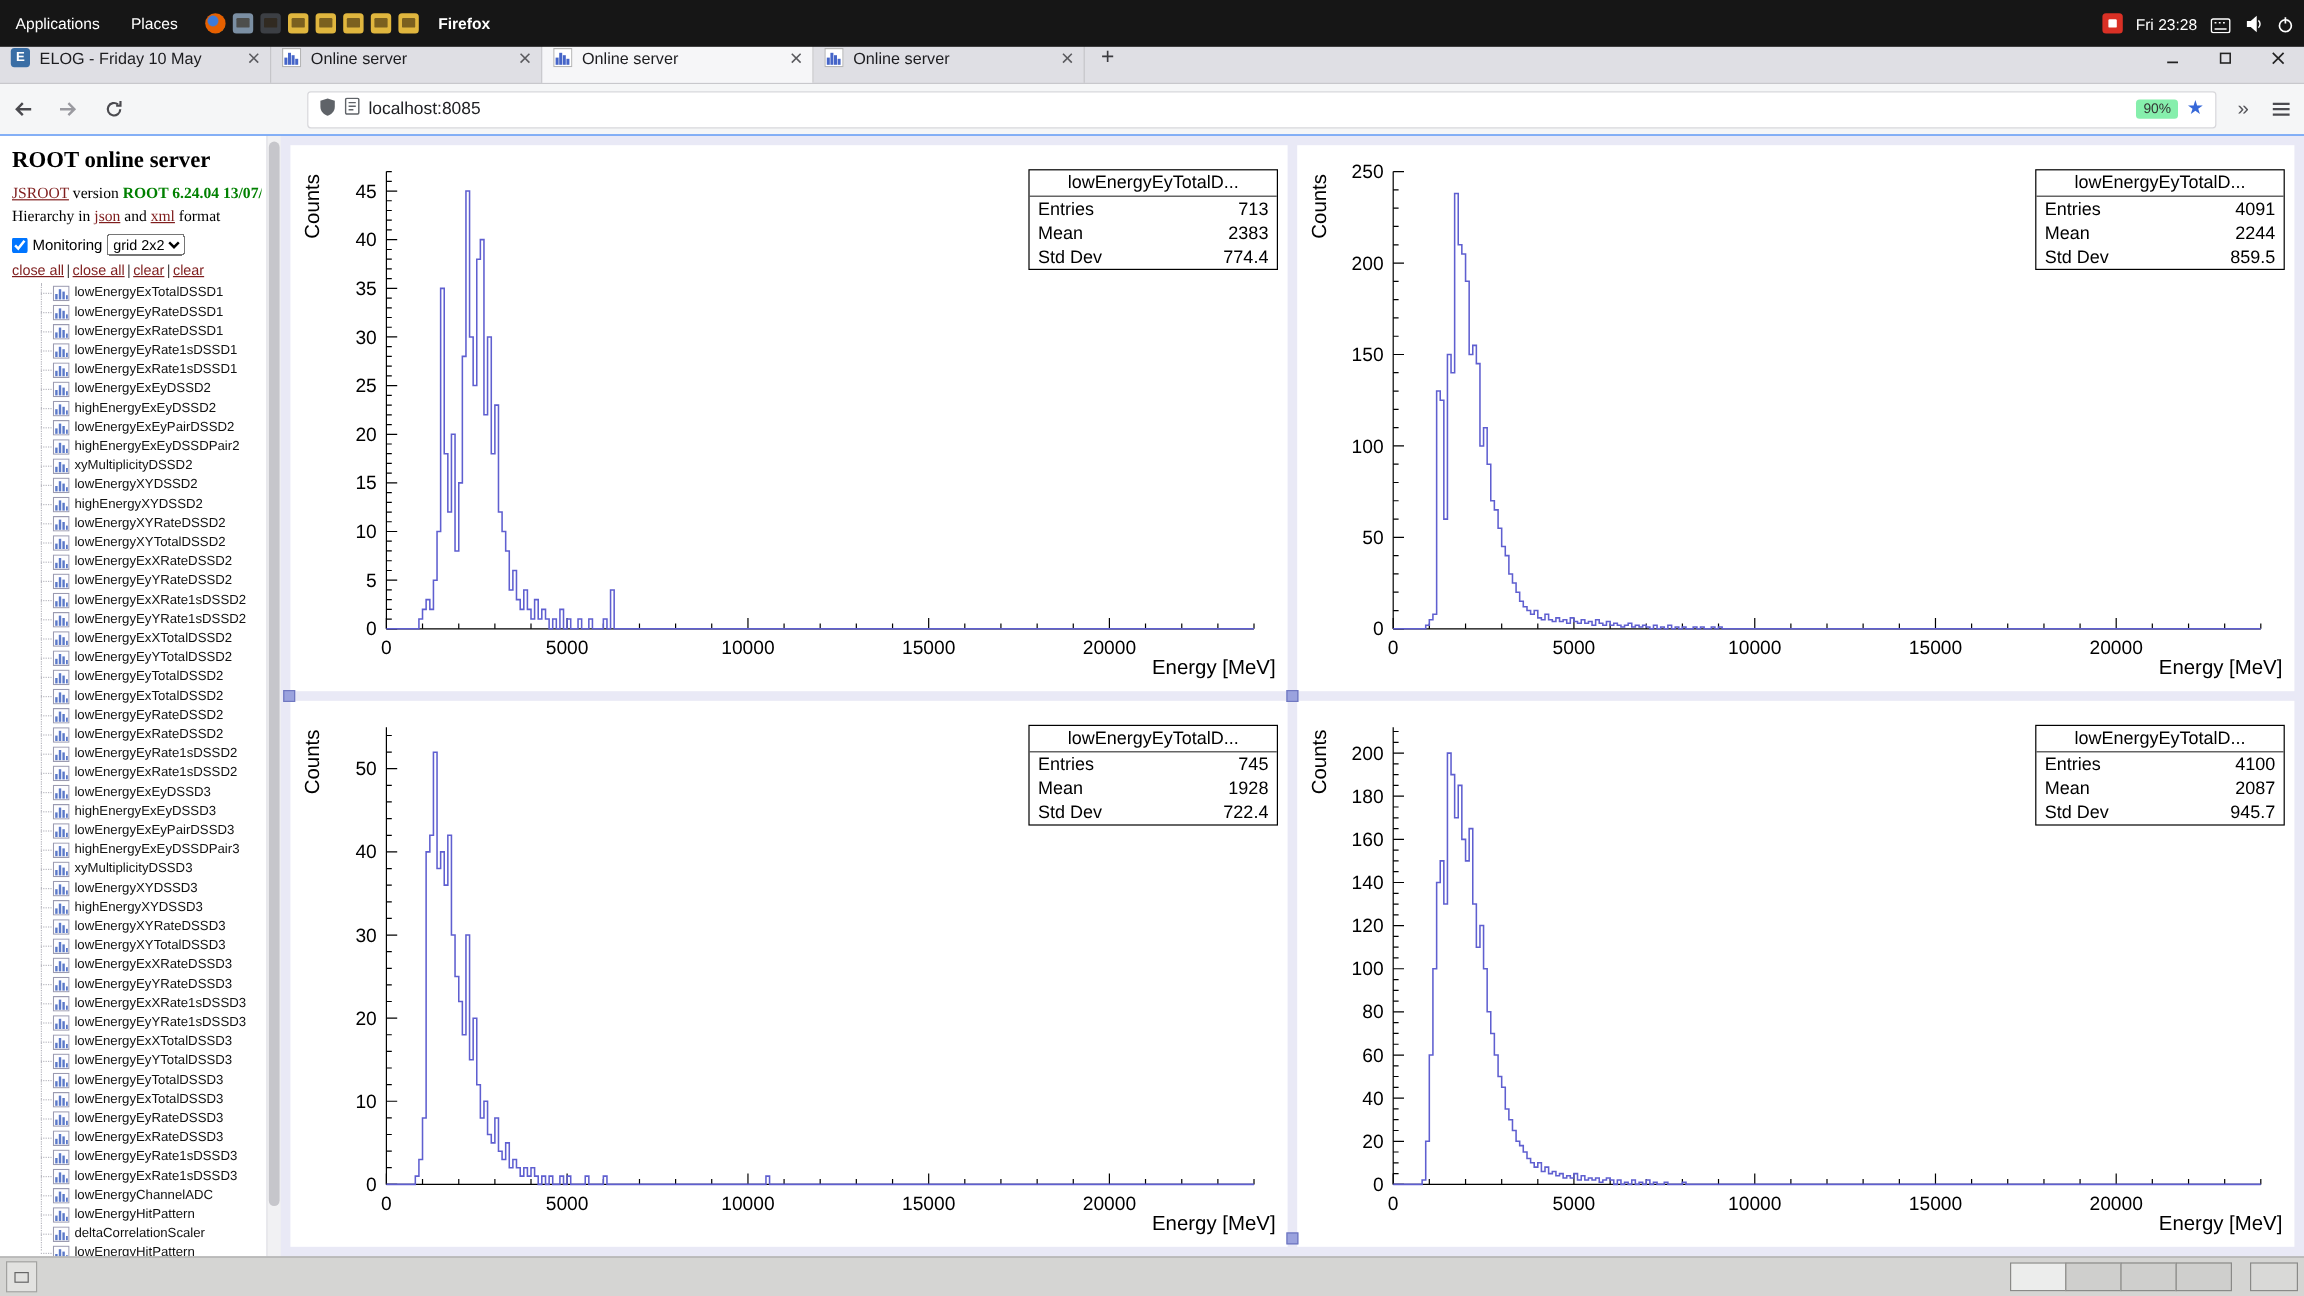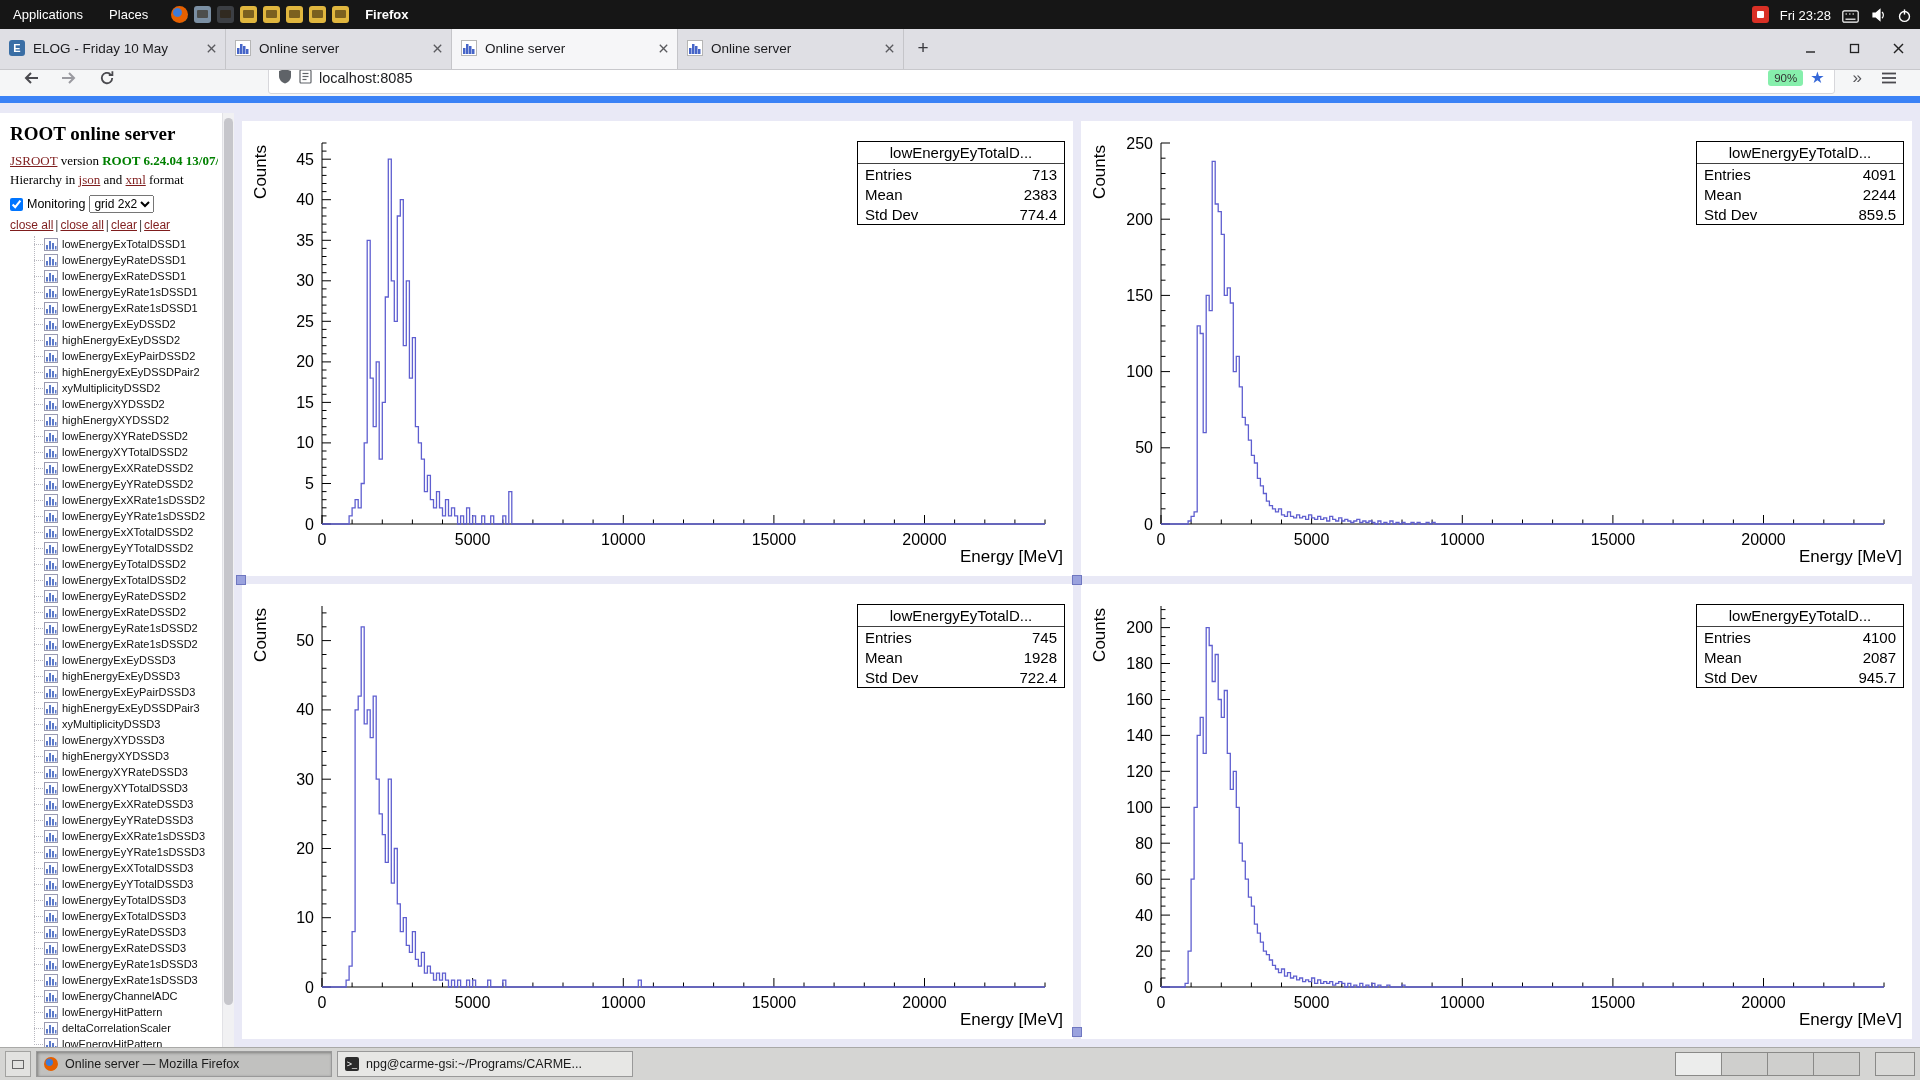--- a/index.html
+++ b/index.html
@@ -1,20 +1,20 @@
 <!DOCTYPE html>
 <html><head>
 <meta charset="utf-8">
 <style>
   * { margin:0; padding:0; box-sizing:border-box; }
   html,body { width:1920px; height:1080px; overflow:hidden; }
   body { font-family:"Liberation Sans", sans-serif; background:#e9e9f6; position:relative; }
 
   
-  #topbar { position:absolute; top:0; left:0; right:0; height:29px; background:#161616; color:#fff;
+  #topbar { position:absolute; top:0; left:0; right:0; height:39px; background:#161616; color:#fff;
             display:flex; align-items:center; font-size:13px; z-index:50; }
   .menu-item { padding:0 13px; height:100%; display:flex; align-items:center; cursor:default; }
   #launchers { display:flex; align-items:center; gap:6px; margin-left:10px; }
   .launcher { width:17px; height:17px; border-radius:3px; position:relative; }
   .launcher.ffx { border-radius:50%; background:radial-gradient(circle at 38% 38%, #3d7bd9 0 26%, #e66000 34% 72%, #f6c44f 80%); }
   .launcher .mark { position:absolute; left:3px; top:4px; width:11px; height:8px; background:rgba(40,25,5,.55); border-radius:1px; }
   #topbar-title { margin-left:16px; font-weight:bold; }
   #topbar-right { margin-left:auto; display:flex; align-items:flex-end; gap:11px; padding-right:8px; }
   .tray-red { width:17px; height:17px; background:#d93025; border-radius:3px; display:inline-flex; align-items:center; justify-content:center; }
   .tray-red i { width:7px; height:7px; background:#fff; border-radius:1px; display:block; }
@@ -30,22 +30,22 @@
   .tab .favicon { width:16px; height:16px; margin-right:8px; flex:0 0 auto; display:inline-flex; }
   .fav-elog { background:#3a6ea5; border-radius:3px; color:#fff; font-size:11px; font-weight:bold;
               align-items:center; justify-content:center; display:inline-flex; }
   .tab .tab-title { flex:1; white-space:nowrap; overflow:hidden; }
   .tab .close { margin-left:6px; display:inline-flex; }
   .newtab { width:38px; display:flex; align-items:center; justify-content:center; font-size:19px; color:#3a3a3e; }
   .win-controls { margin-left:auto; display:flex; }
   .win-btn { width:44px; display:flex; align-items:center; justify-content:center; color:#222; }
 
   
-  #navbar { position:absolute; top:60px; left:0; right:0; height:43px; background:#f5f6f7;
-            border-bottom:7px solid #3b82f6; display:flex; align-items:center; padding:0 16px; gap:8px; z-index:48; }
+  #navbar { position:absolute; top:70px; left:0; right:0; height:43px; background:#f5f6f7;
+            border-bottom:1px solid #3b82f6; display:flex; align-items:center; padding:0 4px; gap:8px; z-index:48; }
   .nav-btn { width:30px; height:30px; border-radius:50%; display:flex; align-items:center; justify-content:center; }
   #urlbar { flex:1; height:31px; margin-left:138px; margin-right:6px; background:#fff; border:1px solid #d7d7db;
             border-radius:3px; display:flex; align-items:center; padding:0 9px; gap:7px; }
   #url-text { font-size:14.5px; color:#202124; }
   #zoom-pill { margin-left:auto; font-size:11.5px; color:#333; background:#86efac; border-radius:3px; padding:2px 6px; }
   #star { font-size:16px; line-height:1; }
   .chev { font-size:17px; color:#55555a; padding:0 4px; }
 
   
   #sidebar { position:absolute; top:113px; left:0; width:222px; bottom:33px; background:#fff;
@@ -1233,30 +1233,20 @@
       </div>
     <div class="handle" id="handle-left"></div>
     <div class="handle" id="handle-mid"></div>
     <div class="handle" id="handle-bot"></div>
   </div>
 
   <div id="taskbar">
     <div id="tb-corner">
         <i></i>
       </div>
-    <div id="tb-windows" style="display: flex; gap: 5px;">
-        <div class="tb-win active">
-          <span class="tb-ico ffx"></span>
-          <span>Online server — Mozilla Firefox</span>
-        </div>
-        <div class="tb-win">
-          <span class="tb-ico term">&gt;_</span>
-          <span>npg@carme-gsi:~/Programs/CARME...</span>
-        </div>
-      </div>
     <div id="pager">
       <div class="ws active"></div>
       <div class="ws"></div>
       <div class="ws"></div>
       <div class="ws"></div>
     </div>
     <div id="tb-trash"></div>
   </div>
 
 </div>

